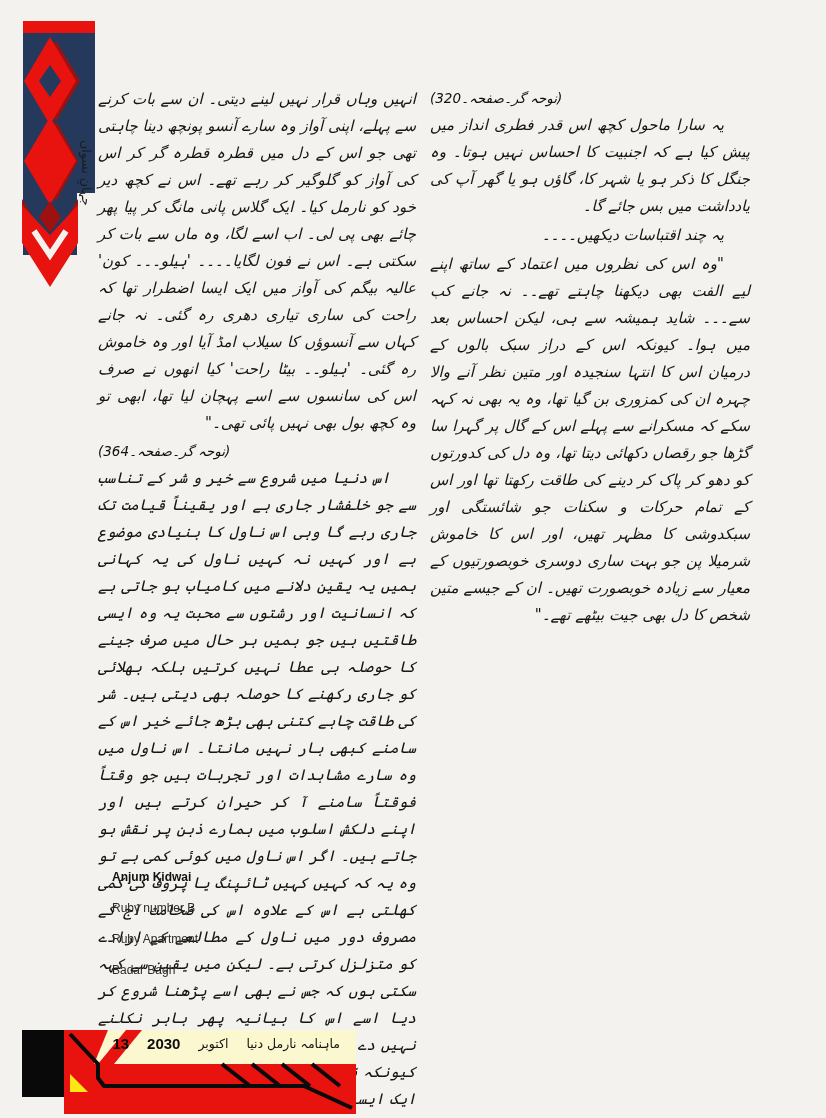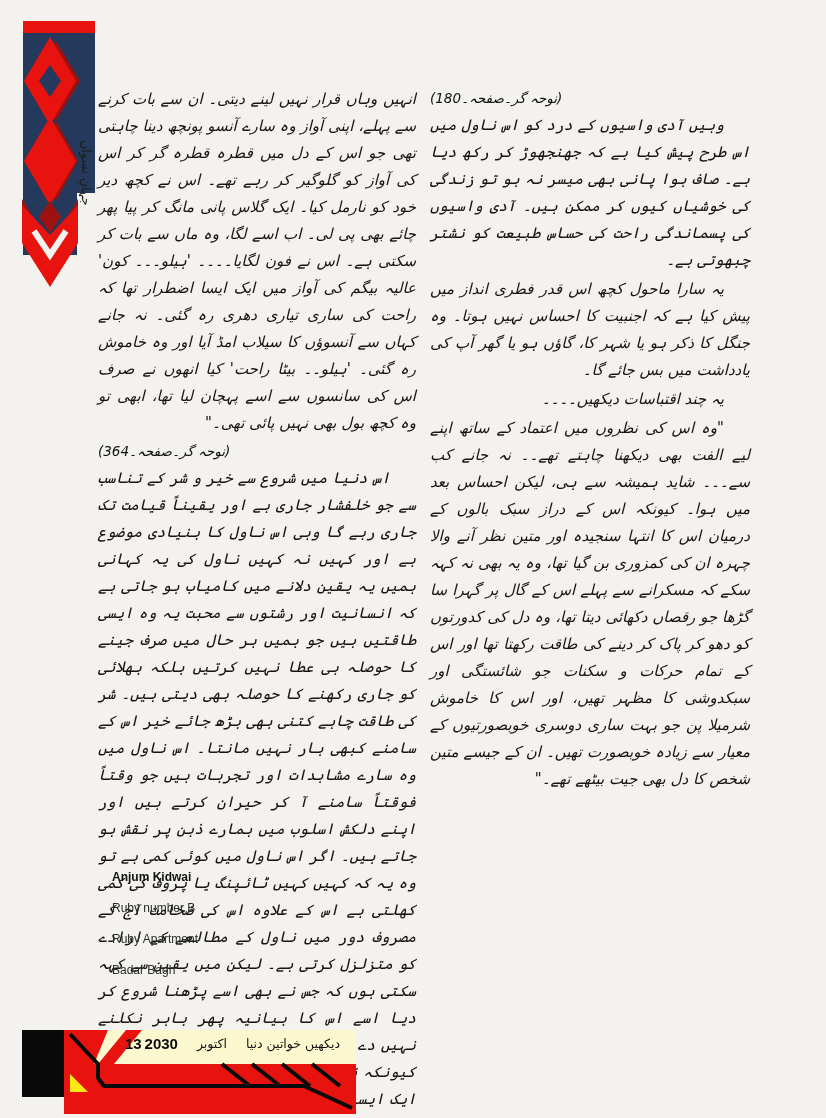--- a/index.html
+++ b/index.html
@@ -25,24 +25,24 @@
   
   .address{position:absolute;left:112px;top:862px;
            font-family:"Liberation Sans",sans-serif;font-size:12px;
            color:#2b2b2b;line-height:31px;}
   .address .name{font-weight:700;color:#101010;}
   
   .black-block{position:absolute;left:22px;top:1030px;width:42px;height:67px;background:#090909;}
   .footer-svg{position:absolute;left:64px;top:1026px;}
   .band-text{position:absolute;left:96px;top:1029px;width:254px;height:28px;
              display:flex;justify-content:flex-end;align-items:center;
-             gap:3px;padding-right:10px;box-sizing:border-box;}
+             gap:18px;padding-right:10px;box-sizing:border-box;}
   .band-text .num{font-family:"Liberation Sans",sans-serif;font-weight:700;
                   font-size:15px;color:#0c0c0c;}
-  .band-text .ur{direction:rtl;font-size:12.5px;color:#141414;white-space:nowrap;margin-left:16px;}
+  .band-text .ur{direction:rtl;font-size:12.5px;color:#141414;white-space:nowrap;}
   .banner-svg{position:absolute;left:20px;top:19px;}
 </style>
 </head>
 <body>
 
 <div class="page">
 
   <svg class="banner-svg" width="78" height="272" viewBox="0 0 78 272">
     <rect x="3" y="2" width="72" height="12" fill="#e8120e"></rect>
     <rect x="3" y="14" width="72" height="160" fill="#24395c"></rect>
@@ -55,22 +55,21 @@
     <polygon points="2,180 14,200 2,220" fill="#9d1111"></polygon>
     <polygon points="58,180 46,200 58,220" fill="#9d1111"></polygon>
     <polygon points="2,186 30,216 58,186 58,224 30,268 2,224" fill="#e8120e"></polygon>
     <polygon points="30,182 41,198 30,214 19,198" fill="#9d1111"></polygon>
     <path d="M14,212 L30,236 L46,212" stroke="#f3f2ee" stroke-width="6" fill="none"></path>
   </svg>
 
   <div class="vcaption">جہانِ نسواں</div>
 
   <div class="col col-first">
-    <p class="cite">(نوحہ گر۔صفحہ۔180)</p>
-    <p class="para indent">وہیں آدی واسیوں کے درد کو اس ناول میں اس طرح پیش کیا ہے کہ جھنجھوڑ کر رکھ دیا ہے۔ صاف ہوا پانی بھی میسر نہ ہو تو زندگی کی خوشیاں کیوں کر ممکن ہیں۔ آدی واسیوں کی پسماندگی راحت کی حساس طبیعت کو نشتر چبھوتی ہے۔</p>
+    <p class="cite">(نوحہ گر۔صفحہ۔320)</p>
     <p class="para indent">یہ سارا ماحول کچھ اس قدر فطری انداز میں پیش کیا ہے کہ اجنبیت کا احساس نہیں ہوتا۔ وہ جنگل کا ذکر ہو یا شہر کا، گاؤں ہو یا گھر آپ کی یادداشت میں بس جائے گا۔</p>
     <p class="para indent">یہ چند اقتباسات دیکھیں۔۔۔۔</p>
     <p class="para indent">"وہ اس کی نظروں میں اعتماد کے ساتھ اپنے لیے الفت بھی دیکھنا چاہتے تھے۔۔ نہ جانے کب سے۔۔۔ شاید ہمیشہ سے ہی، لیکن احساس بعد میں ہوا۔ کیونکہ اس کے دراز سبک بالوں کے درمیان اس کا انتہا سنجیدہ اور متین نظر آنے والا چہرہ ان کی کمزوری بن گیا تھا، وہ یہ بھی نہ کہہ سکے کہ مسکرانے سے پہلے اس کے گال پر گہرا سا گڑھا جو رقصاں دکھائی دیتا تھا، وہ دل کی کدورتوں کو دھو کر پاک کر دینے کی طاقت رکھتا تھا اور اس کے تمام حرکات و سکنات جو شائستگی اور سبکدوشی کا مظہر تھیں، اور اس کا خاموش شرمیلا پن جو بہت ساری دوسری خوبصورتیوں کے معیار سے زیادہ خوبصورت تھیں۔ ان کے جیسے متین شخص کا دل بھی جیت بیٹھے تھے۔"</p>
 
   </div>
 
   <div class="col col-second">
     <p class="para">انہیں وہاں قرار نہیں لینے دیتی۔ ان سے بات کرنے سے پہلے، اپنی آواز وہ سارے آنسو پونچھ دینا چاہتی تھی جو اس کے دل میں قطرہ قطرہ گر کر اس کی آواز کو گلوگیر کر رہے تھے۔ اس نے کچھ دیر خود کو نارمل کیا۔ ایک گلاس پانی مانگ کر پیا پھر چائے بھی پی لی۔ اب اسے لگا، وہ ماں سے بات کر سکتی ہے۔ اس نے فون لگایا۔۔۔۔ 'ہیلو۔۔۔ کون' عالیہ بیگم کی آواز میں ایک ایسا اضطرار تھا کہ راحت کی ساری تیاری دھری رہ گئی۔ نہ جانے کہاں سے آنسوؤں کا سیلاب امڈ آیا اور وہ خاموش رہ گئی۔ 'ہیلو۔۔ بیٹا راحت' کیا انھوں نے صرف اس کی سانسوں سے اسے پہچان لیا تھا، ابھی تو وہ کچھ بول بھی نہیں پائی تھی۔"</p>
     <p class="cite">(نوحہ گر۔صفحہ۔364)</p>
     <p class="para indent">اس دنیا میں شروع سے خیر و شر کے تناسب سے جو خلفشار جاری ہے اور یقیناً قیامت تک جاری رہے گا وہی اس ناول کا بنیادی موضوع ہے اور کہیں نہ کہیں ناول کی یہ کہانی ہمیں یہ یقین دلانے میں کامیاب ہو جاتی ہے کہ انسانیت اور رشتوں سے محبت یہ وہ ایسی طاقتیں ہیں جو ہمیں ہر حال میں صرف جینے کا حوصلہ ہی عطا نہیں کرتیں بلکہ بھلائی کو جاری رکھنے کا حوصلہ بھی دیتی ہیں۔ شر کی طاقت چاہے کتنی بھی بڑھ جائے خیر اس کے سامنے کبھی ہار نہیں مانتا۔ اس ناول میں وہ سارے مشاہدات اور تجربات ہیں جو وقتاً فوقتاً سامنے آ کر حیران کرتے ہیں اور اپنے دلکش اسلوب میں ہمارے ذہن پر نقش ہو جاتے ہیں۔ اگر اس ناول میں کوئی کمی ہے تو وہ یہ کہ کہیں کہیں ٹائپنگ یا پروف کی کمی کھلتی ہے اس کے علاوہ اس کی ضخامت آج کے مصروف دور میں ناول کے مطالعے کے ارادے کو متزلزل کرتی ہے۔ لیکن میں یقین سے کہہ سکتی ہوں کہ جس نے بھی اسے پڑھنا شروع کر دیا اسے اس کا بیانیہ پھر باہر نکلنے نہیں دے گا جب تک کہ وہ اسے ختم نہ کر لے۔ کیونکہ نوحہ گر وقت کے صفحات پر لکھا گیا ایک ایسا نوحہ ہے جسے ہر حساس انسان اپنی روح سے محسوس کر سکتا ہے۔</p>
@@ -97,16 +96,16 @@
     <line x1="188" y1="38" x2="216" y2="60" stroke="#0a0a0a" stroke-width="4"></line>
     <line x1="218" y1="38" x2="246" y2="60" stroke="#0a0a0a" stroke-width="4"></line>
     <line x1="248" y1="38" x2="276" y2="60" stroke="#0a0a0a" stroke-width="4"></line>
     <polygon points="6,48 24,66 6,66" fill="#ffe813"></polygon>
   </svg>
 
   <div class="band-text">
     <span class="num">13</span>
     <span class="num">2030</span>
     <span class="ur">اکتوبر</span>
-    <span class="ur">دیکھیں خواتین دنیا</span>
+    <span class="ur">ماہنامہ نارمل دنیا</span>
   </div>
 
 </div>
 
 </body></html>

